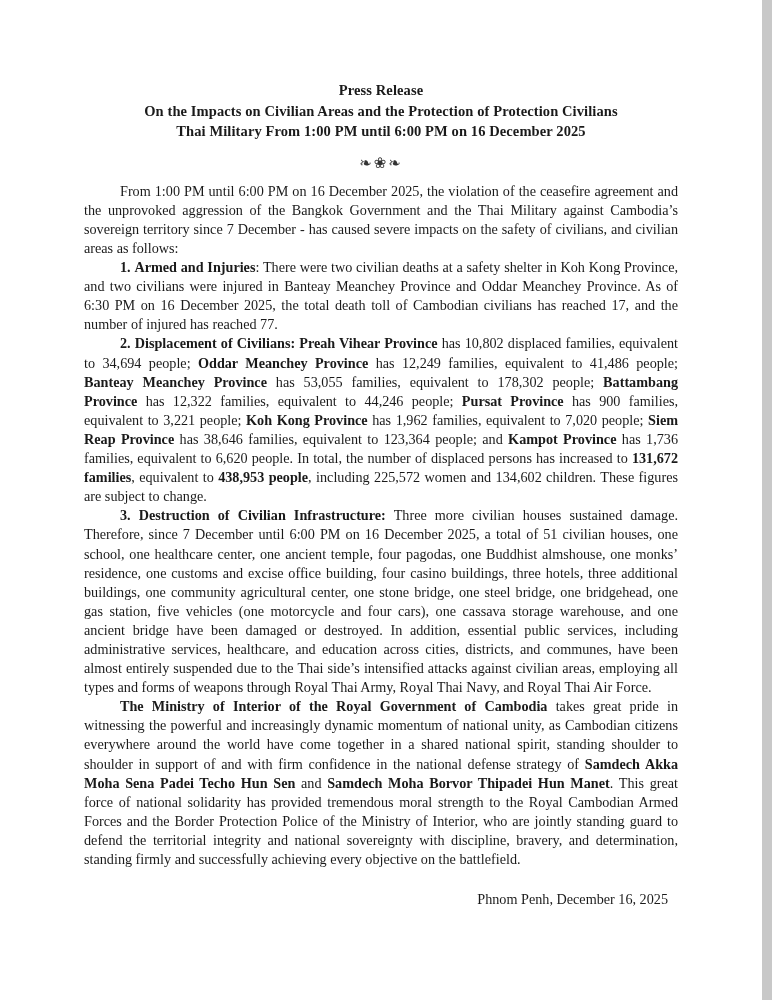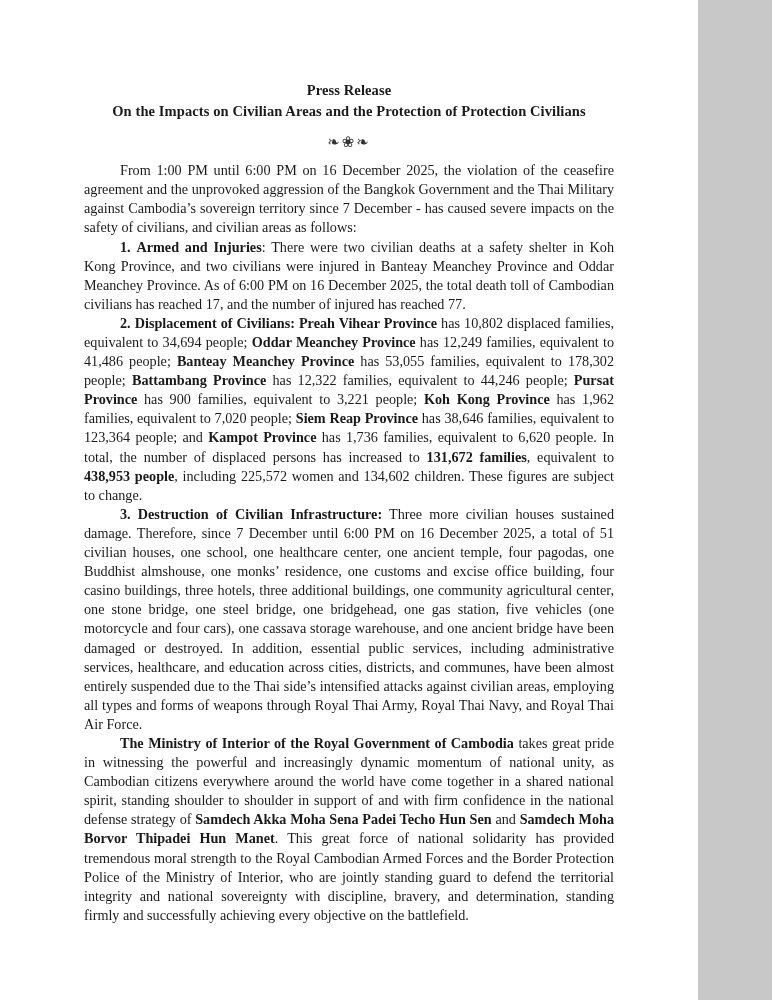--- a/index.html
+++ b/index.html
@@ -6,21 +6,21 @@
     margin: 0;
     padding: 0;
     background: #c8c8c8;
   }
   body {
     width: 772px;
     height: 1000px;
     overflow: hidden;
   }
   .page {
-    width: 698px;
+    width: 762px;
     height: 1000px;
     background: #ffffff;
     box-sizing: border-box;
     padding: 80px 84px 40px 84px;
     font-family: "Liberation Serif", "DejaVu Serif", serif;
     color: #1a1a1a;
     position: relative;
   }
   .title-block {
     text-align: center;
@@ -65,45 +65,47 @@
   }
 </style>
 </head>
 <body>
 
 <div class="page">
 
   <div class="title-block">
     <span class="title-line">Press Release</span>
     <span class="title-line">On the Impacts on Civilian Areas and the Protection of Protection Civilians</span>
+    <span class="title-line">Thai Military From 1:00 PM until 6:00 PM on 16 December 2025</span>
   </div>
 
   <div class="ornament">❧❀❧</div>
 
   <div class="body-text">
 
     <p class="para">
       <span>From 1:00 PM until 6:00 PM on 16 December 2025, the violation of the ceasefire agreement and the unprovoked aggression of the Bangkok Government and the Thai Military against Cambodia’s sovereign territory since 7 December - has caused severe impacts on the safety of civilians, and civilian areas as follows:</span>
     </p>
 
     <p class="para">
       <b class="num-lead">1.</b>
-      <b>Armed and Injuries</b><span>:  There were two civilian deaths at a safety shelter in Koh Kong Province, and two civilians were injured in Banteay Meanchey Province and Oddar Meanchey Province. As of 6:00 PM on 16 December 2025, the total death toll of Cambodian civilians has reached 17, and the number of injured has reached 77.</span>
+      <b>Armed and Injuries</b><span>:  There were two civilian deaths at a safety shelter in Koh Kong Province, and two civilians were injured in Banteay Meanchey Province and Oddar Meanchey Province. As of 6:30 PM on 16 December 2025, the total death toll of Cambodian civilians has reached 17, and the number of injured has reached 77.</span>
     </p>
 
     <p class="para">
       <b class="num-lead">2.</b>
       <b>Displacement of Civilians:</b><span><b> Preah Vihear Province</b><span> has 10,802 displaced families, equivalent to 34,694 people;</span><b> Oddar Meanchey Province</b><span> has 12,249 families, equivalent to 41,486 people;</span><b> Banteay Meanchey Province</b><span> has 53,055 families, equivalent to 178,302 people;</span><b> Battambang Province</b><span> has 12,322 families, equivalent to 44,246 people;</span><b> Pursat Province</b><span> has 900 families, equivalent to 3,221 people;</span><b> Koh Kong Province</b><span> has 1,962 families, equivalent to 7,020 people;</span><b> Siem Reap Province</b><span> has 38,646 families, equivalent to 123,364 people; and</span><b> Kampot Province</b><span> has 1,736 families, equivalent to 6,620 people. In total, the number of displaced persons has increased to</span><b> 131,672 families</b><span>, equivalent to</span><b> 438,953 people</b><span>, including 225,572 women and 134,602 children. These figures are subject to change.</span></span>
     </p>
 
     <p class="para">
       <b class="num-lead">3.</b>
       <b>Destruction of Civilian Infrastructure:</b><span> Three more civilian houses sustained damage. Therefore, since 7 December until 6:00 PM on 16 December 2025, a total of 51 civilian houses, one school, one healthcare center, one ancient temple, four pagodas, one Buddhist almshouse, one monks’ residence, one customs and excise office building, four casino buildings, three hotels, three additional buildings, one community agricultural center, one stone bridge, one steel bridge, one bridgehead, one gas station, five vehicles (one motorcycle and four cars), one cassava storage warehouse, and one ancient bridge have been damaged or destroyed. In addition, essential public services, including administrative services, healthcare, and education across cities, districts, and communes, have been almost entirely suspended due to the Thai side’s intensified attacks against civilian areas, employing all types and forms of weapons through Royal Thai Army, Royal Thai Navy, and Royal Thai Air Force.</span>
     </p>
 
     <p class="para">
       <b>The Ministry of Interior of the Royal Government of Cambodia</b><span> takes great pride in witnessing the powerful and increasingly dynamic momentum of national unity, as Cambodian citizens everywhere around the world have come together in a shared national spirit, standing shoulder to shoulder in support of and with firm confidence in the national defense strategy of </span><b>Samdech Akka Moha Sena Padei Techo Hun Sen</b><span> and </span><b>Samdech Moha Borvor Thipadei Hun Manet</b><span>. This great force of national solidarity has provided tremendous moral strength to the Royal Cambodian Armed Forces and the Border Protection Police of the Ministry of Interior, who are jointly standing guard to defend the territorial integrity and national sovereignty with discipline, bravery, and determination, standing firmly and successfully achieving every objective on the battlefield.</span>
     </p>
 
   </div>
 
+  <div class="signoff">Phnom Penh, December 16, 2025</div>
 
 </div>
 
 </body></html>

